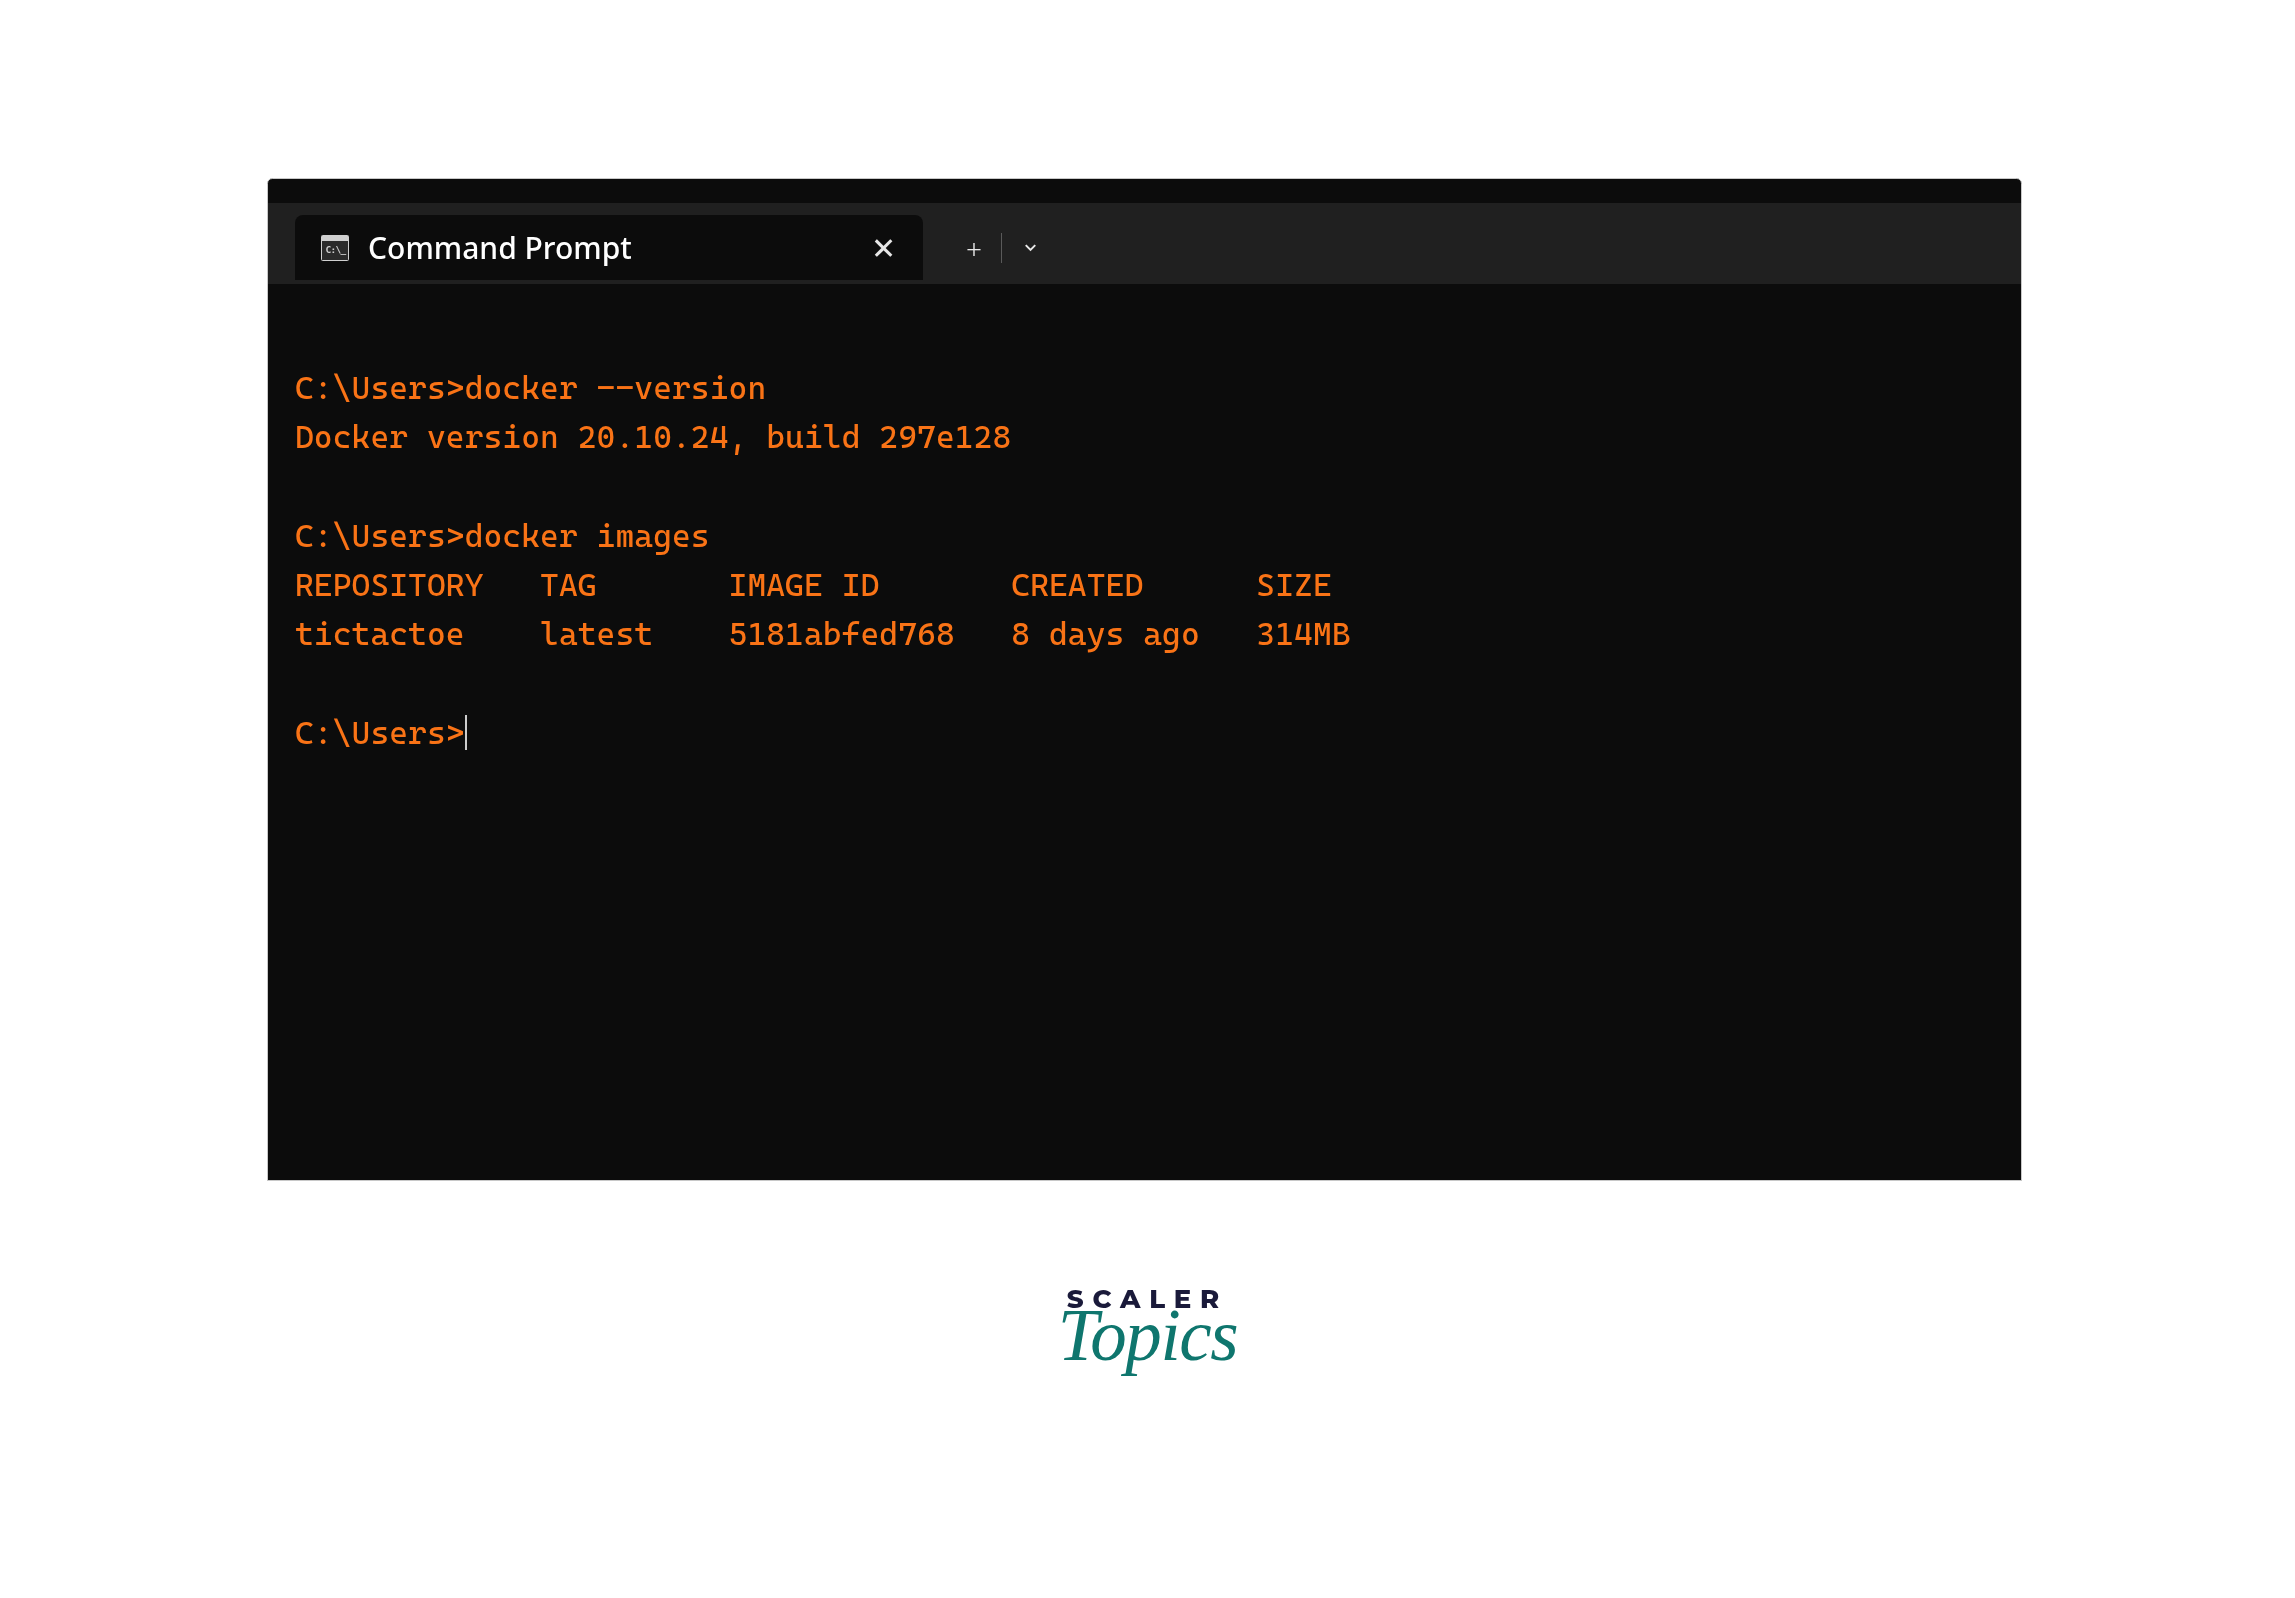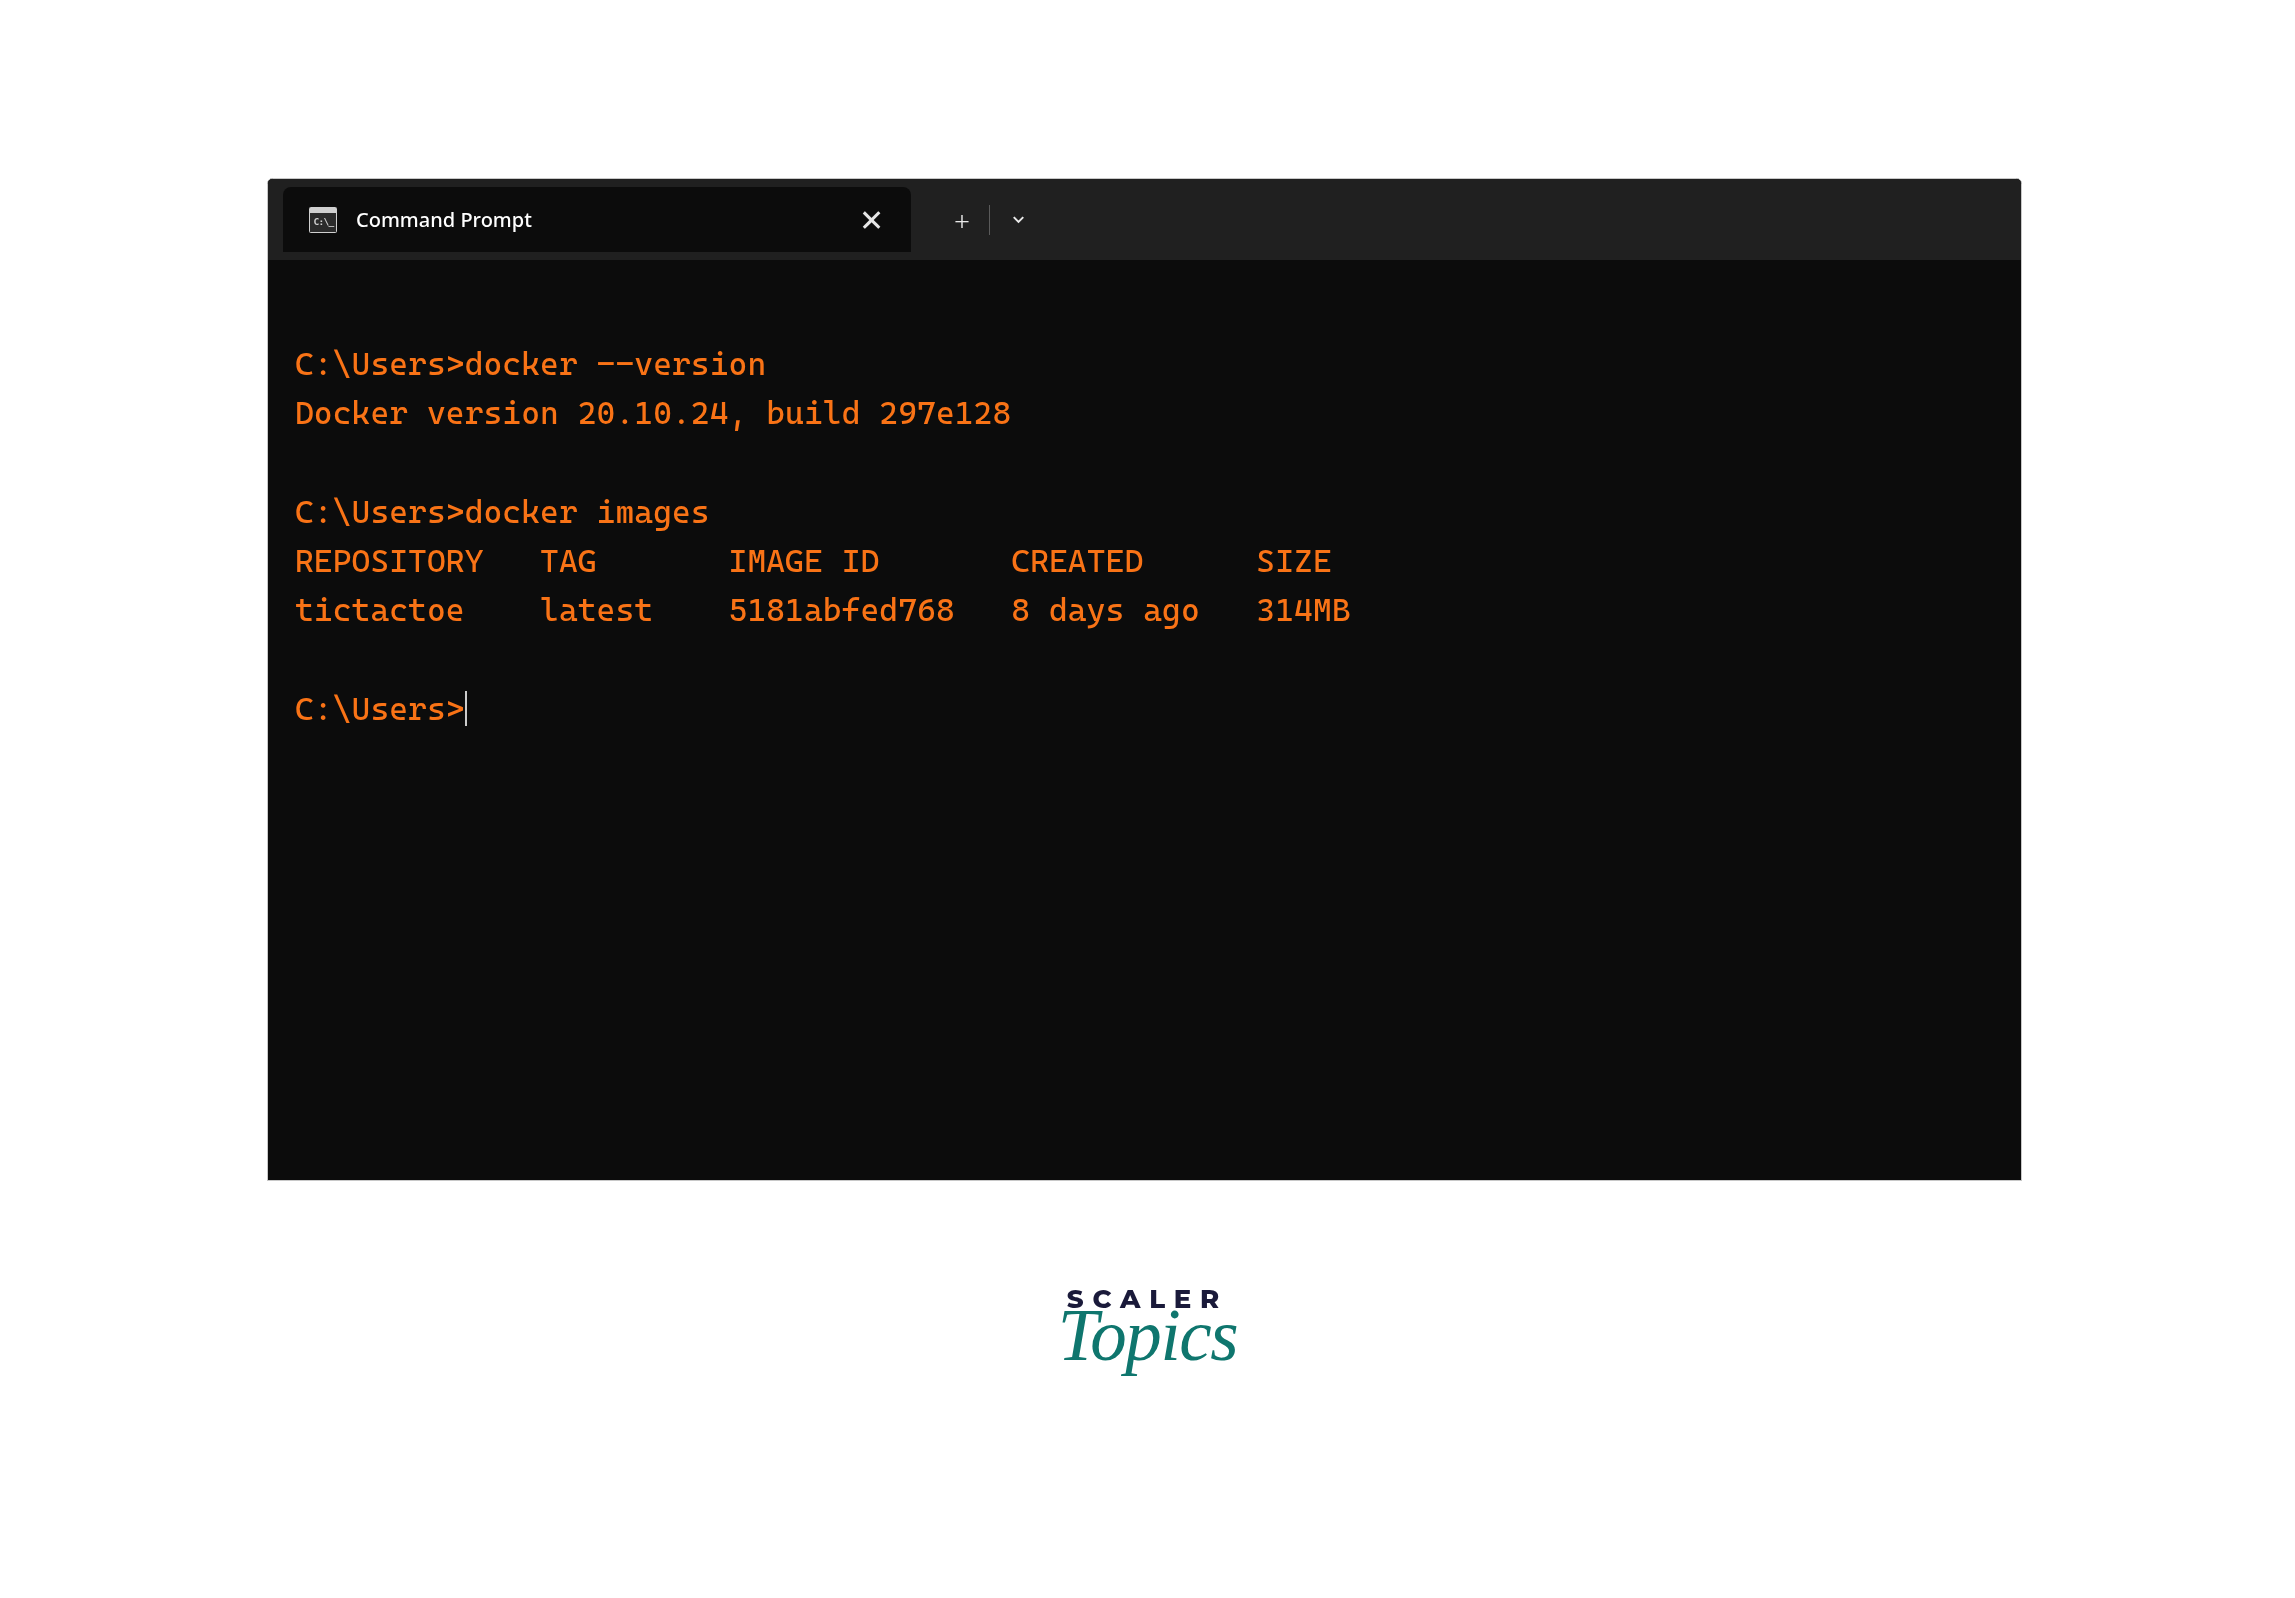--- a/index.html
+++ b/index.html
@@ -27,22 +27,23 @@
       background: #0c0c0c;
       border: 0.7px solid #c8c8c8;
       border-radius: 5.4px 5.4px 0 0;
       overflow: hidden;
     }
 
     .title-bar {
       height: 81px;
       background: #202020;
       display: flex;
-      align-items: center;
-      padding: 0;
+      align-items: flex-start;
+      padding: 12px;
+      margin-top: 24px;
     }
 
     .tab {
       height: 65px;
       background: #0c0c0c;
       border-radius: 8px 8px 0 0;
       display: flex;
       align-items: center;
       padding: 0 20px 0 26px;
       margin-left: 15px;
@@ -83,21 +84,21 @@
       font-size: 9.5px;
       color: #d0d0d0;
       top: 8px;
       left: 3.4px;
       font-weight: 700;
       letter-spacing: -0.7px;
     }
 
     .tab-title {
       color: #ffffff;
-      font-size: 20px;
+      font-size: 30px;
       font-weight: 550;
     }
 
     .tab-close {
       color: #ffffff;
       font-size: 30px;
       font-weight: 300;
       cursor: pointer;
       opacity: 0.9;
       padding: 0 6.8px;

